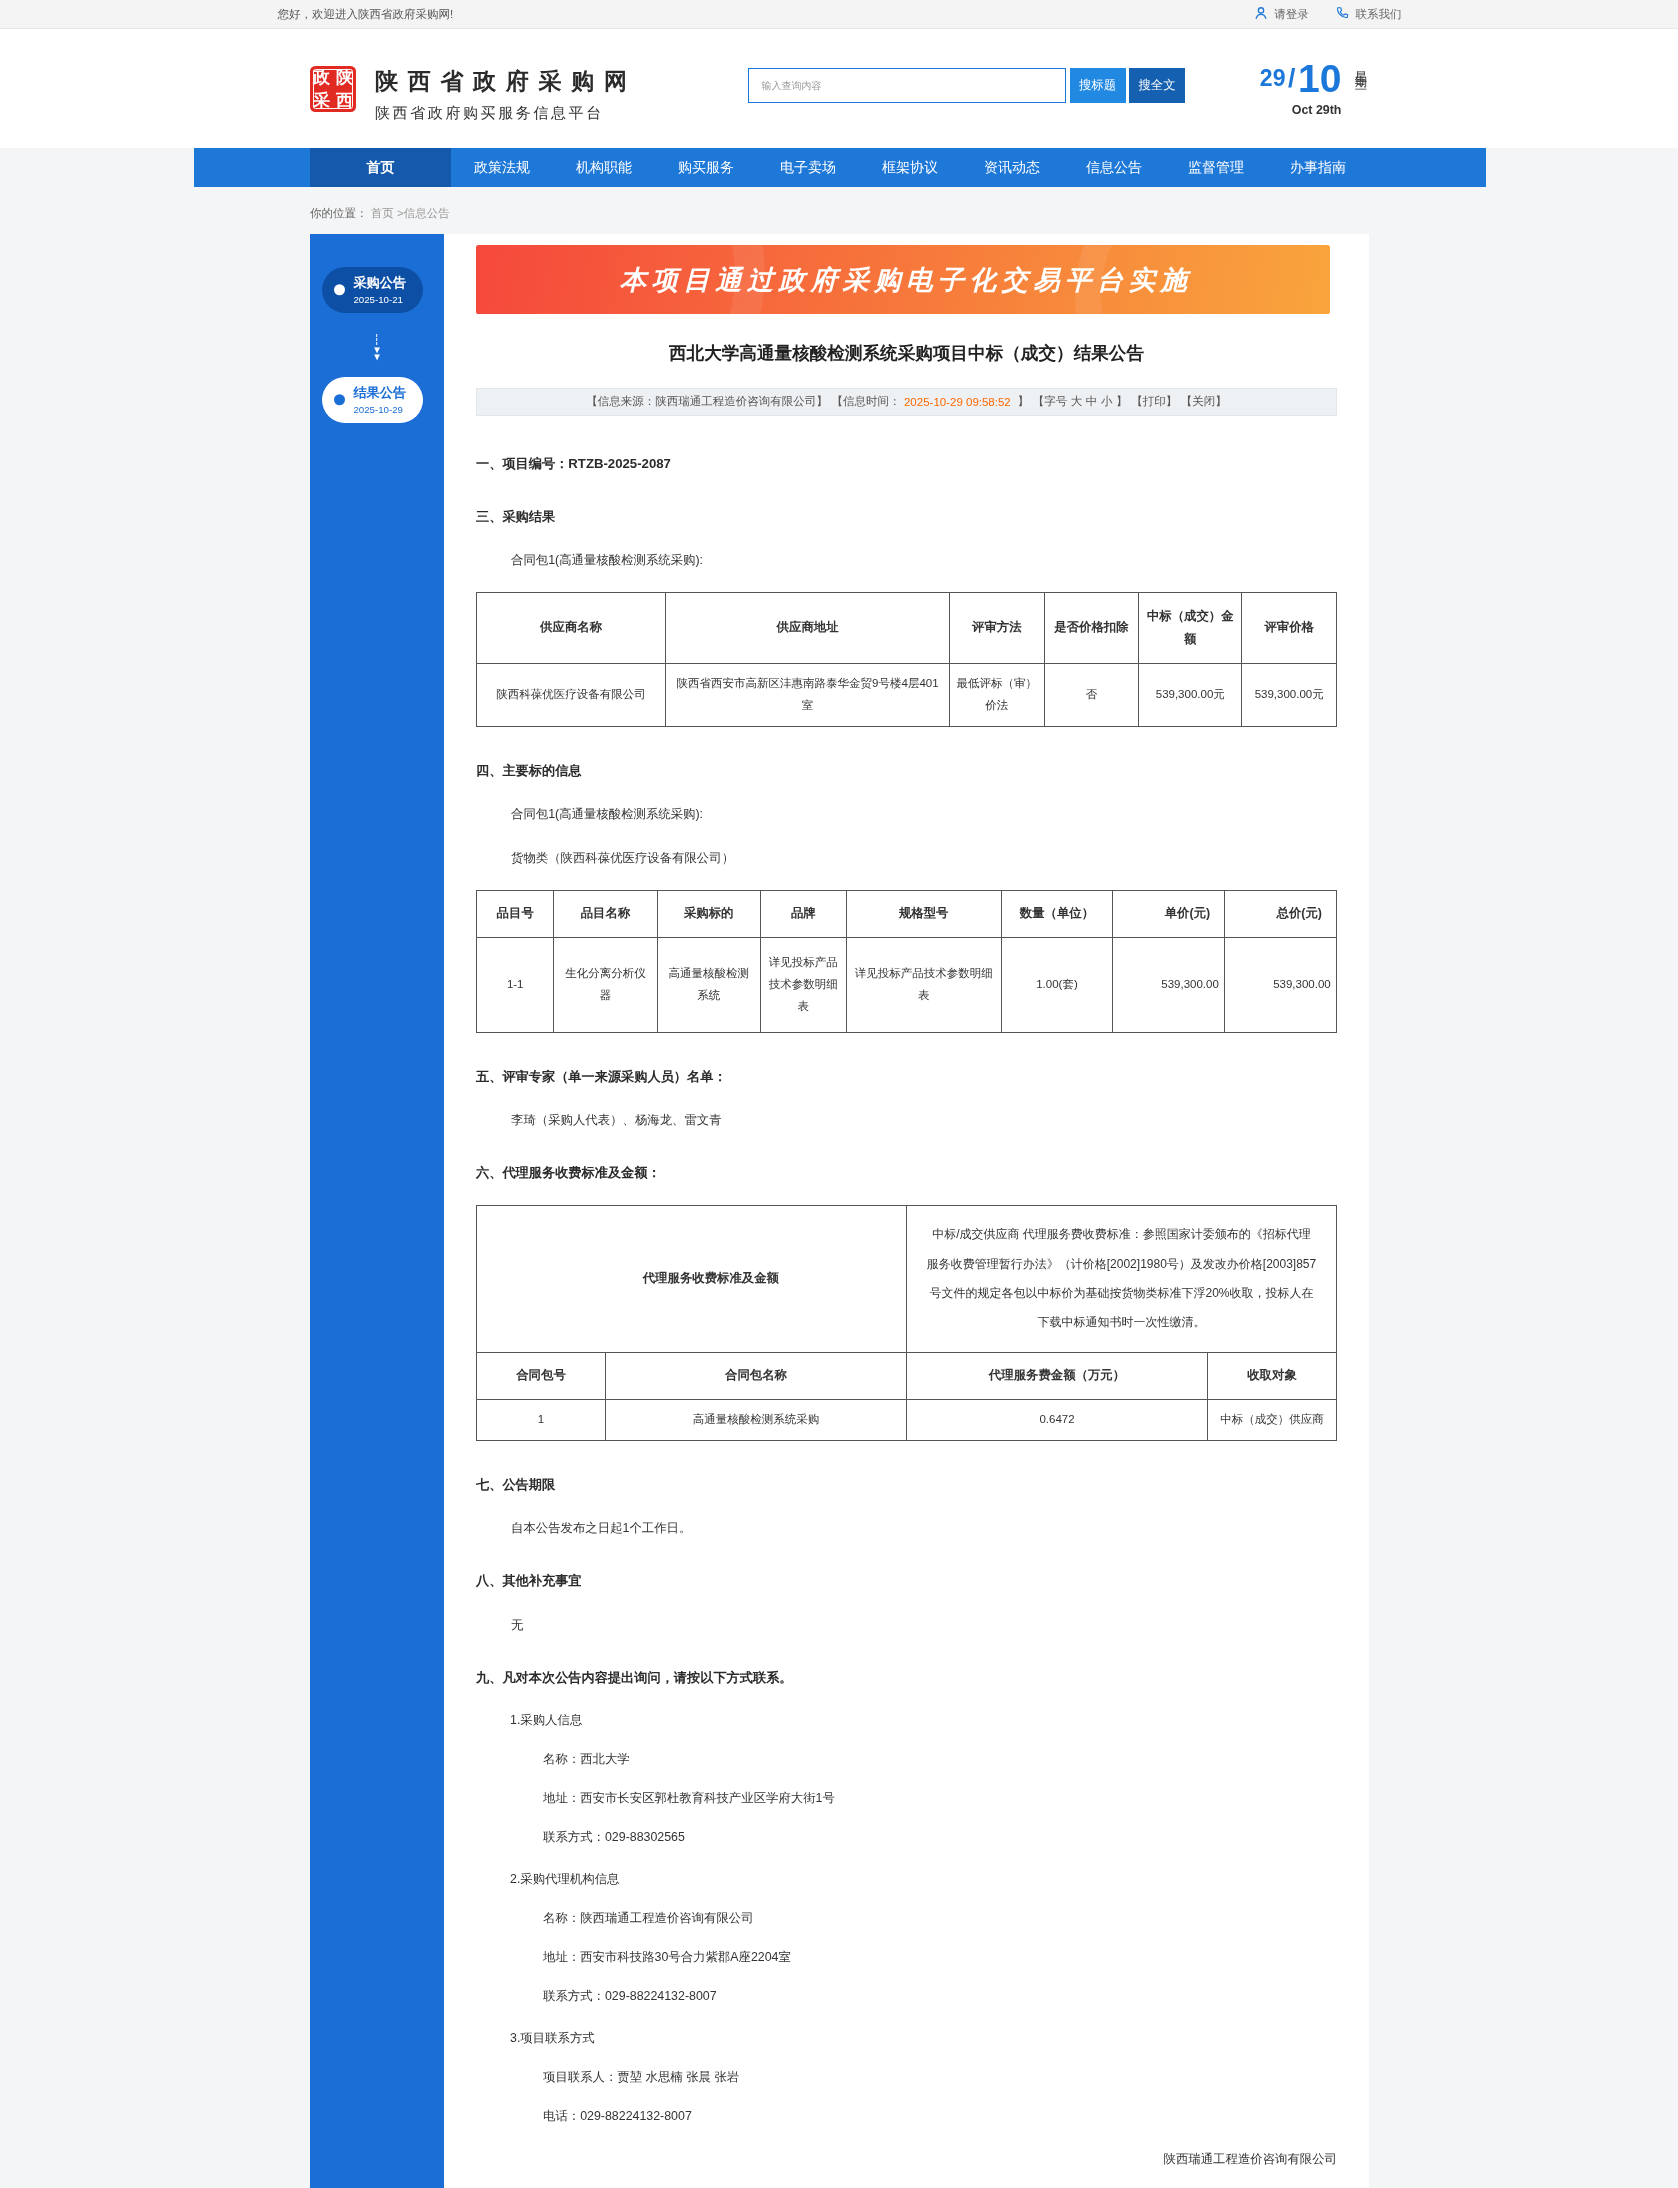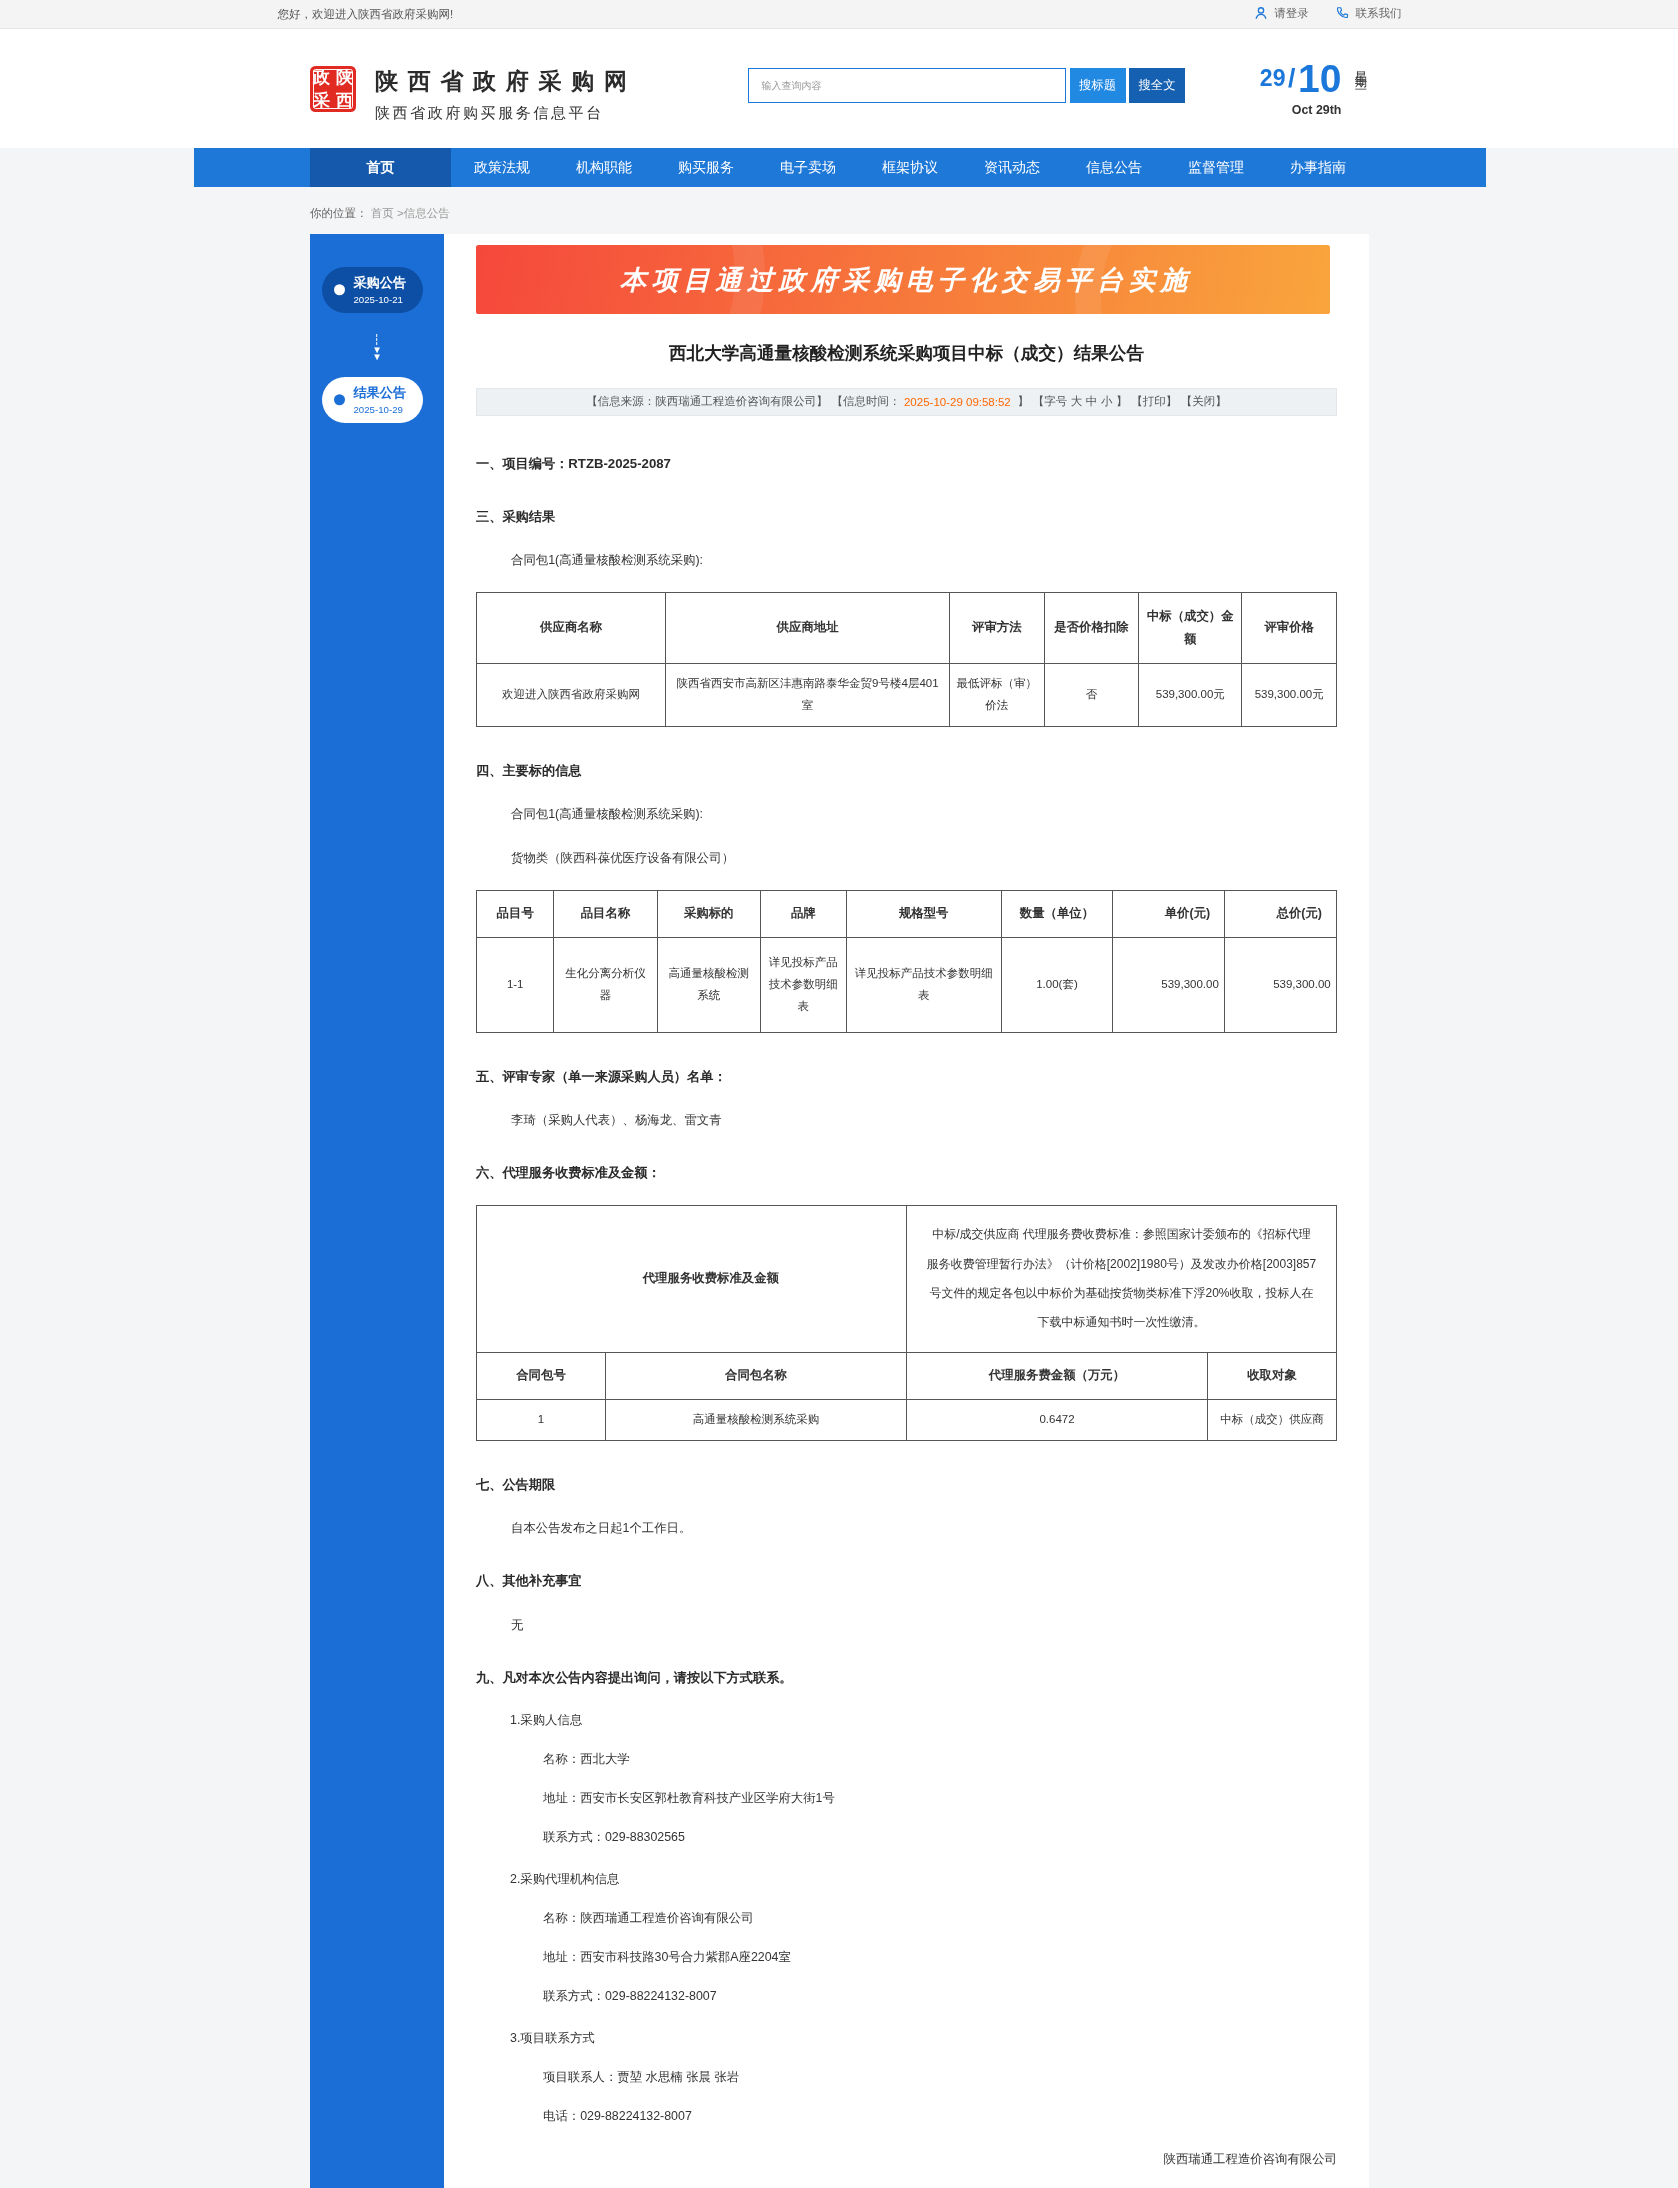--- a/index.html
+++ b/index.html
@@ -5,21 +5,21 @@
   * { box-sizing: border-box; }
   html,body { margin:0; padding:0; }
   body {
     width:1679px; background:#fff; color:#333;
     font-family:"Liberation Sans","DejaVu Sans",sans-serif;
   }
   
   .topbar { height:29px; background:#f4f4f5; border-bottom:0.9px solid #e6e6e6; font-size:11.5px; color:#555; }
   .topbar-inner { width:1124px; margin:0 auto; height:100%; display:flex; justify-content:space-between; align-items:center; }
   .topbar-right { display:flex; gap:26.5px; align-items:center; }
-  .tb-item { display:flex; gap:6.2px; align-items:flex-start; color:#666; cursor:pointer; }
+  .tb-item { display:flex; gap:6.2px; align-items:center; color:#666; cursor:pointer; }
   
   .header { height:119px; background:#fff; }
   .header-inner { width:1059px; margin:0 auto; position:relative; height:100%; }
   .logo-seal { position:absolute; left:0; top:37px; width:46px; height:46px; background:#e02a22; border-radius:5.3px;
     display:grid; grid-template-columns:1fr 1fr; place-items:center; color:#fff; font-weight:bold; font-size:17px; line-height:1; }
   .logo-seal::after { content:''; position:absolute; inset:2.6px; border:0.9px solid rgba(255,255,255,.95); border-radius:2.6px; pointer-events:none; }
   .site-names { position:absolute; left:65px; top:37px; }
   .site-name { font-size:23px; font-weight:bold; letter-spacing:9.7px; color:#2b2b2b; white-space:nowrap; }
   .site-subtitle { font-size:15px; letter-spacing:2.6px; color:#333; margin-top:7px; white-space:nowrap; }
   .search-box { position:absolute; left:438px; top:39px; display:flex; }
@@ -225,21 +225,21 @@
         <tbody>
             <tr>
           <th>供应商名称</th>
           <th>供应商地址</th>
           <th>评审方法</th>
           <th>是否价格扣除</th>
           <th>中标（成交）金额</th>
           <th>评审价格</th>
         </tr>
         <tr>
-          <td>欢迎进入陕西省政府采购网</td>
+          <td>陕西科葆优医疗设备有限公司</td>
           <td>陕西省西安市高新区沣惠南路泰华金贸9号楼4层401室</td>
           <td>最低评标（审）价法</td>
           <td>否</td>
           <td>539,300.00元</td>
           <td>539,300.00元</td>
         </tr>
       </tbody>
         </table>
 
       <div class="sec-h">四、主要标的信息</div>

